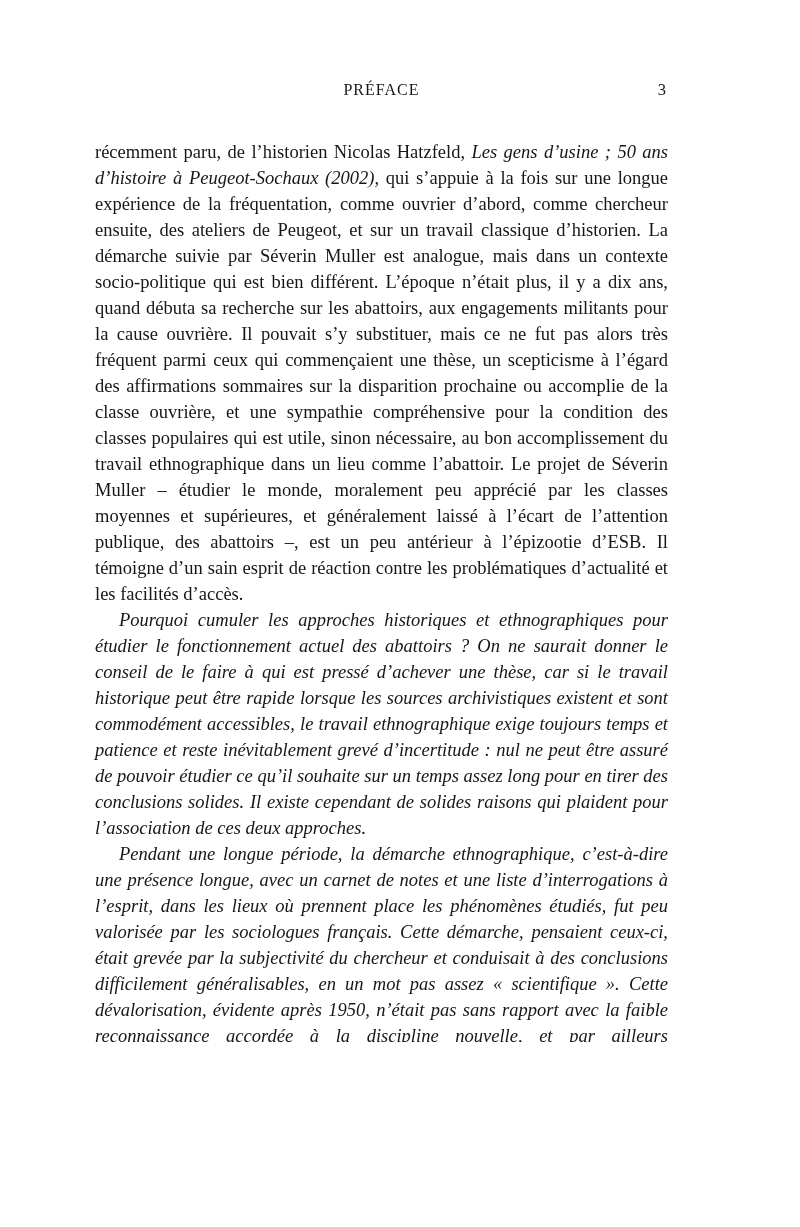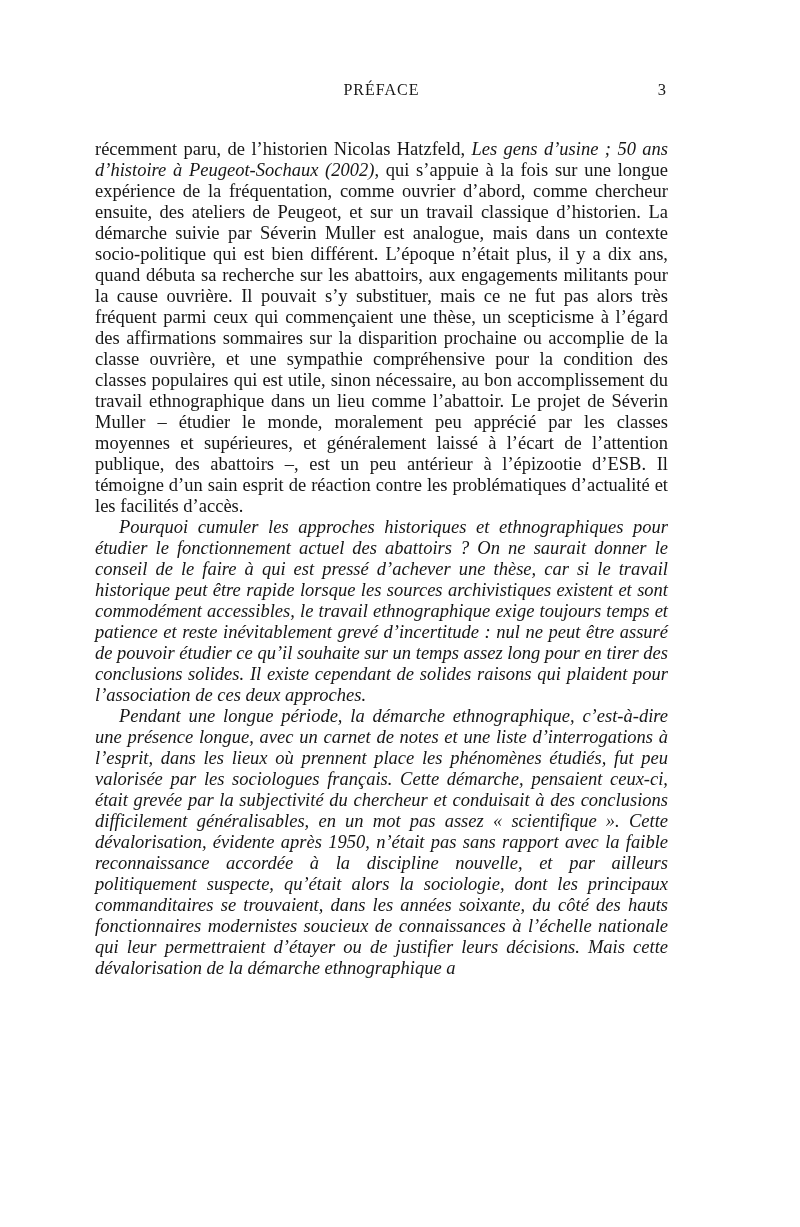--- a/index.html
+++ b/index.html
@@ -36,21 +36,21 @@
   .page-number {
     position: absolute;
     right: 2px;
     top: 0;
     font-size: 16.5px;
     line-height: 16px;
   }
   .body-text {
     margin-top: 41px;
     font-size: 18.5px;
-    line-height: 21px;
+    line-height: 26px;
     text-align: justify;
   }
   .body-text p {
     margin: 0;
     padding: 0;
   }
   .body-text p.indent {
     text-indent: 24px;
     font-style: italic;
   }

